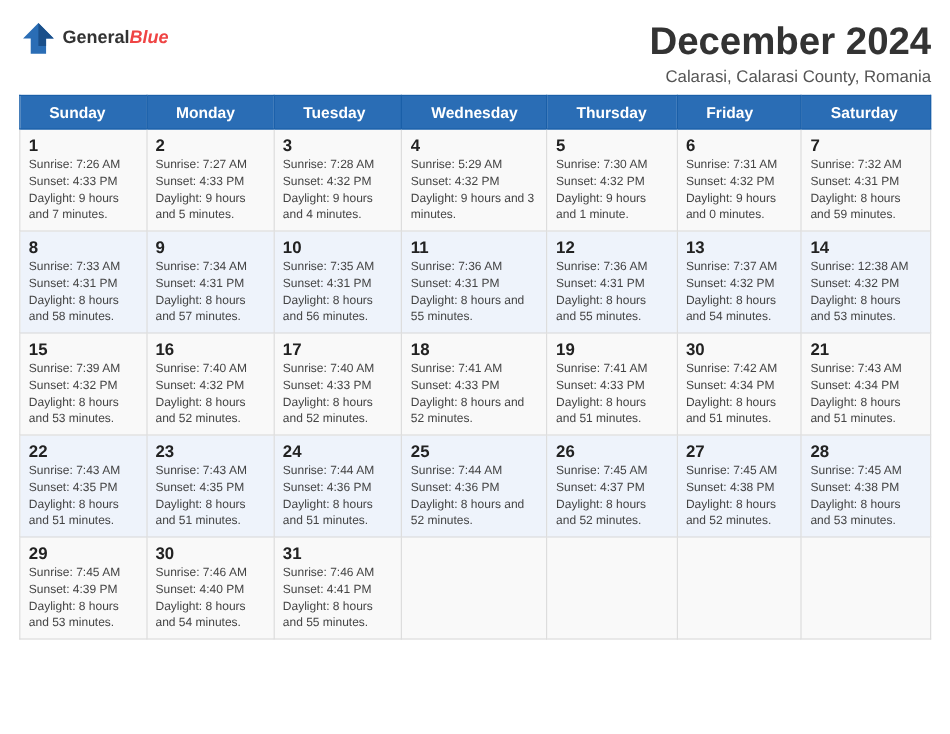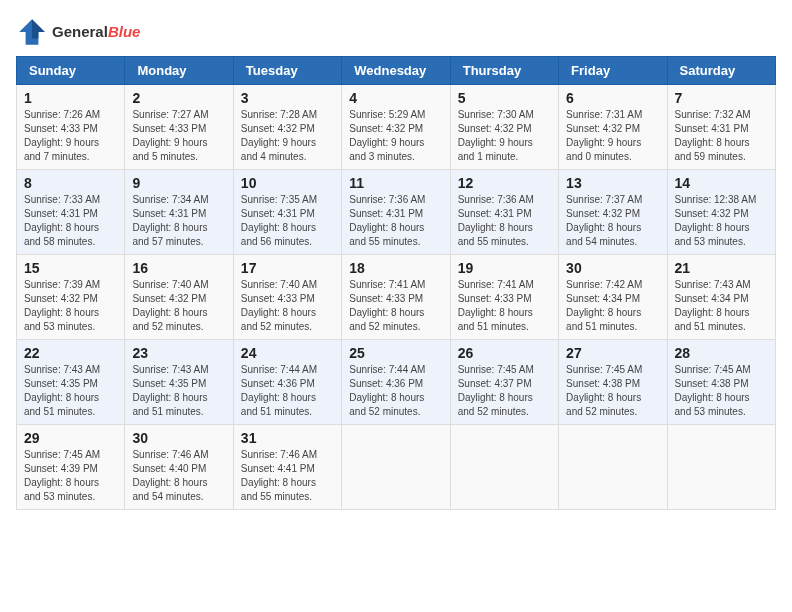--- a/index.html
+++ b/index.html
@@ -56,21 +56,21 @@
     }
     .calendar-table {
       width: 100%;
       border-collapse: collapse;
       border: 1px solid #ccc;
     }
     .calendar-table th {
       background-color: #2a6db5;
       color: white;
       text-align: left;
-      padding: 6px 12px;
+      padding: 6px 24px;
       font-size: 13px;
       border: 1px solid #1a5fa8;
     }
     .calendar-table td {
       vertical-align: top;
       padding: 5px 7px;
       border: 1px solid #ddd;
       font-size: 10.5px;
       color: #333;
       width: calc(100% / 7);
@@ -105,20 +105,24 @@
   <div class="logo">
     <svg class="logo-icon" viewBox="0 0 40 40">
       <polygon points="20,4 36,20 28,20 28,36 12,36 12,20 4,20" fill="#2a6db5"></polygon>
       <polygon points="20,4 36,20 28,20 28,28 20,28" fill="#1a4f8a"></polygon>
     </svg>
     <div class="logo-text">
       <span class="logo-general">General</span>
       <span class="logo-blue">Blue</span>
     </div>
   </div>
+  <div class="title-area">
+    <div class="calendar-title">December 2024</div>
+    <div class="calendar-subtitle">Calarasi, Calarasi County, Romania</div>
+  </div>
 </div>
 
 <table class="calendar-table">
   <thead>
     <tr>
       <th>Sunday</th>
       <th>Monday</th>
       <th>Tuesday</th>
       <th>Wednesday</th>
       <th>Thursday</th>

